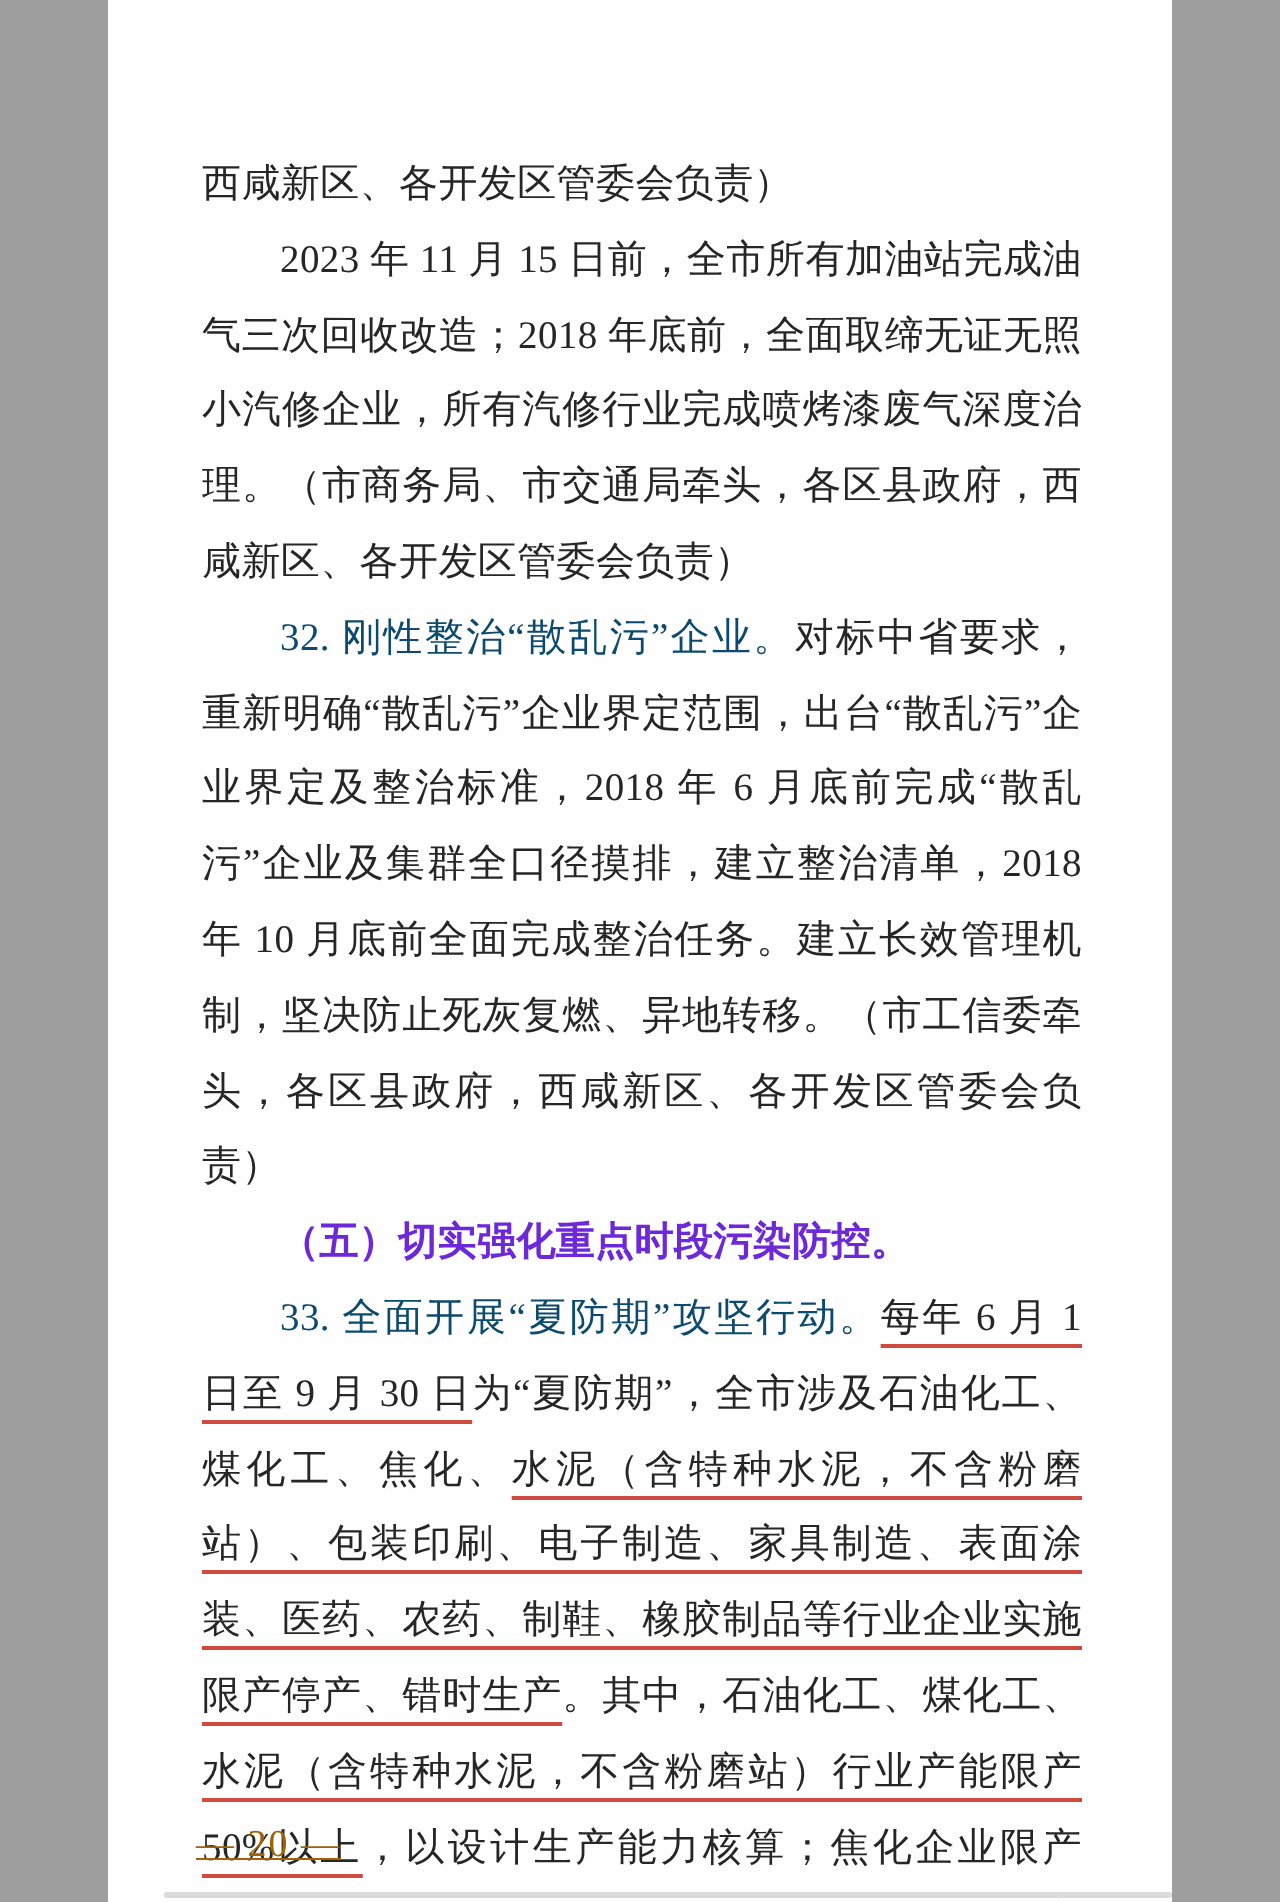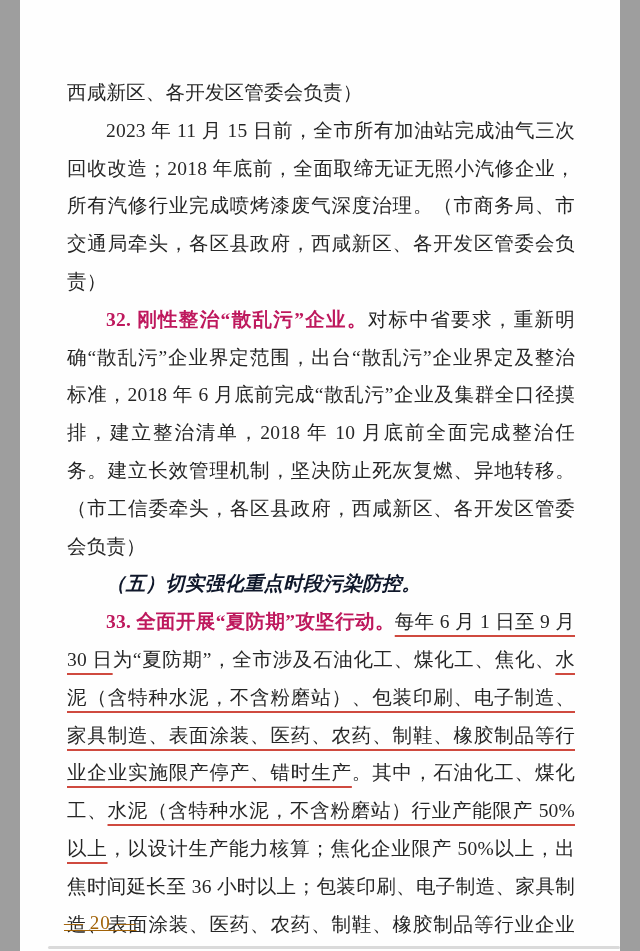--- a/index.html
+++ b/index.html
@@ -1,21 +1,21 @@
 <!DOCTYPE html>
 <html style="--red: #cf4a3f; --ink: #262626;"><head>
 <meta charset="utf-8">
 <style>
   :root { --red: #cf4a3f; --ink: #262626; }
   * { box-sizing: border-box; }
   html, body { margin: 0; padding: 0; }
   body { background: #9e9e9e; }
   .page {
     position: relative;
-    width: 600px;
+    width: 532px;
     height: 951px;
     margin: 0 auto;
     background: #fefefe;
     overflow: hidden;
     font-family: "Liberation Serif", "DejaVu Serif", serif;
     color: var(--ink);
   }
   .doc-body {
     position: absolute;
     top: 74px;
@@ -23,22 +23,22 @@
     right: 45px;
     font-size: 19.5px;
     line-height: 37.8px;
     text-align: justify;
     text-justify: inter-character;
     letter-spacing: 0.2px;
   }
   .para { margin: 0; }
   .para.indent { text-indent: 2em; }
   .run-normal { font-weight: 400; }
-  .run-bold { font-weight: 700; color: #be185d; }
-  .run-kaiti-bold { font-weight: 700; font-style: italic; color: #0f172a; }
+  .run-bold { font-weight: 400; color: #0c4a6e; }
+  .run-kaiti-bold { font-weight: 700; color: #6d28d9; }
   .run-red-underline {
     text-decoration: underline;
     text-decoration-color: var(--red);
     text-decoration-thickness: 2.4px;
     text-underline-offset: 7px;
     text-decoration-skip-ink: none;
   }
   .page-footer {
     position: absolute;
     left: 44px;

